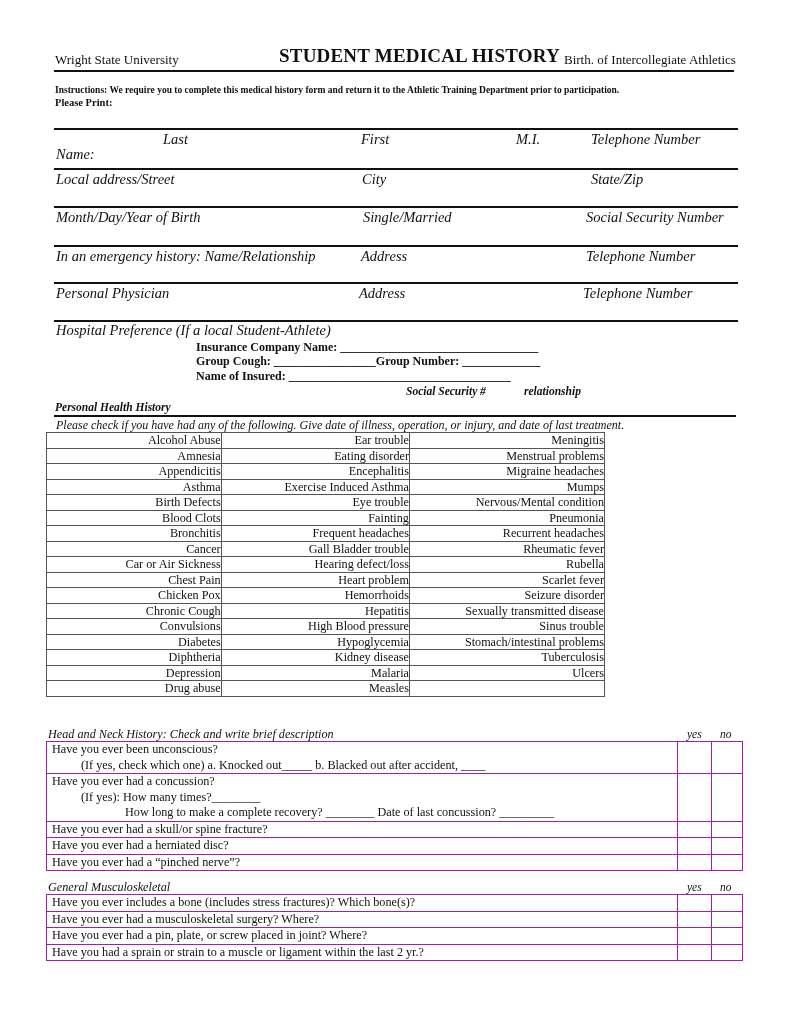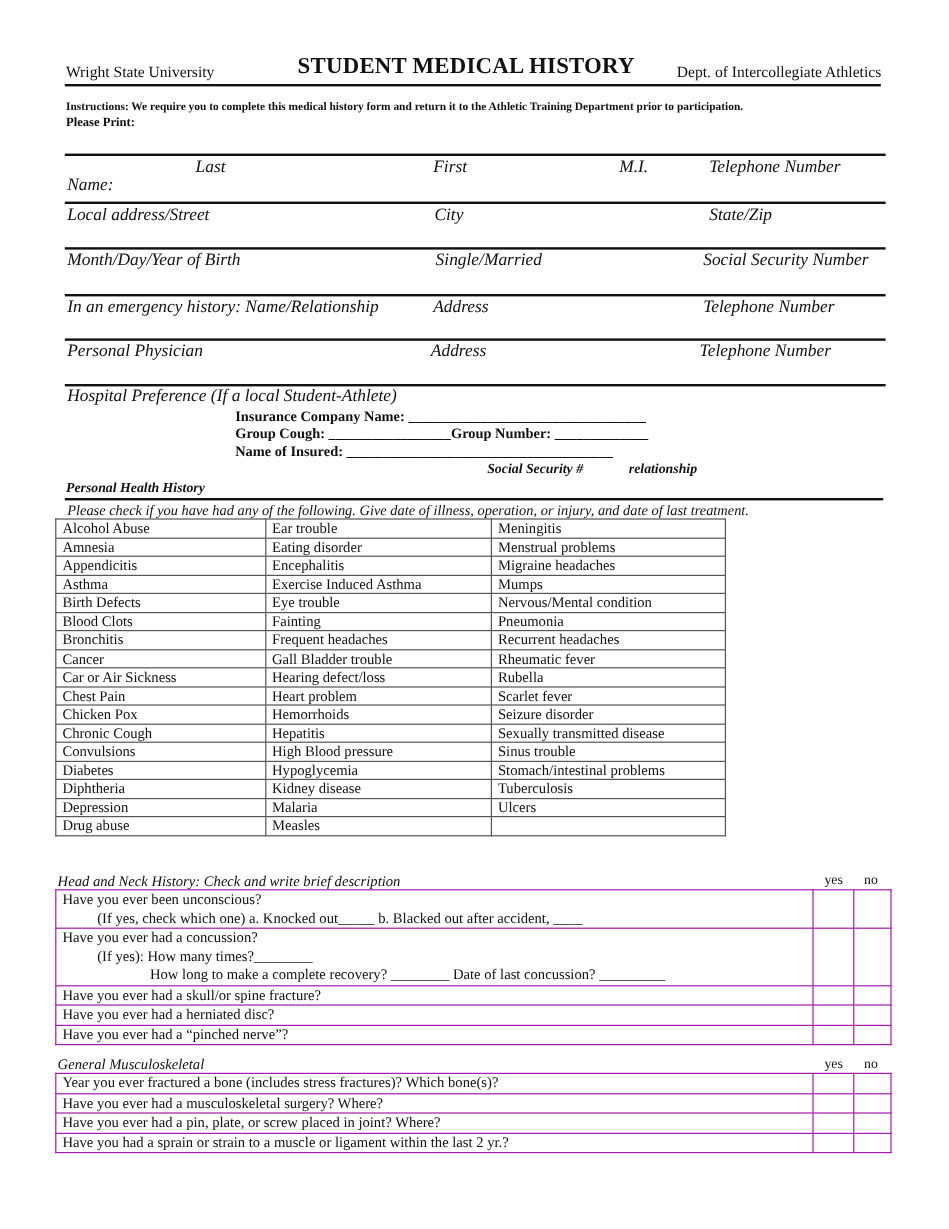--- a/index.html
+++ b/index.html
@@ -2,62 +2,62 @@
 <html><head>
 <meta charset="utf-8">
 <style>
   html, body { margin: 0; padding: 0; background: #ffffff; }
   body { width: 791px; height: 1024px; position: relative; overflow: hidden;
          font-family: "Liberation Serif", "DejaVu Serif", serif; color: #111; }
   .abs { position: absolute; white-space: nowrap; }
 
   
   .hdr-left { left: 55px; top: 52px; font-size: 13px; }
-  .hdr-title { left: 248px; top: 45px; font-size: 19px; font-weight: bold; letter-spacing: 0.2px; }
+  .hdr-title { left: 279px; top: 45px; font-size: 19px; font-weight: bold; letter-spacing: 0.2px; }
   .hdr-right { left: 564px; top: 52px; font-size: 13px; }
   .hdr-rule { left: 54px; top: 70px; width: 680px; height: 2px; background: #111; }
   .instr { left: 55px; top: 85px; font-size: 9.5px; font-weight: bold; }
   .print { left: 55px; top: 97px; font-size: 10.5px; font-weight: bold; }
 
   
   .rule { position: absolute; left: 54px; width: 684px; height: 2px; background: #111; }
   .lbl { position: absolute; font-style: italic; font-size: 14.5px; white-space: nowrap; }
 
   
   .ins { position: absolute; font-weight: bold; font-size: 12px; white-space: nowrap; }
   .ins-sub { position: absolute; font-weight: bold; font-style: italic; font-size: 11.5px; white-space: nowrap; }
 
   .phh-title { left: 55px; top: 401px; font-size: 11.5px; font-weight: bold; font-style: italic; }
   .phh-rule { left: 54px; top: 415px; width: 682px; height: 2px; background: #111; }
   .phh-instr { left: 56px; top: 418px; font-size: 12px; font-style: italic; }
 
   table.grid { position: absolute; border-collapse: collapse; font-size: 12.2px; }
   table.grid td { border: 1px solid #555; padding: 0 0 0 5px; height: 14.5px; line-height: 14.5px;
                   white-space: nowrap; vertical-align: top; }
-  #conditions { left: 46px; top: 432px; width: 559px; }
+  #conditions { left: 46px; top: 432px; width: 559px; text-align: right; }
   #conditions td { width: 232px; }
 
   .sec-title { position: absolute; font-size: 12.2px; font-style: italic; white-space: nowrap; }
-  .yn { position: absolute; font-size: 11.5px; }
+  .yn { position: absolute; font-size: 11.5px; font-style: italic; }
 
   table.q { position: absolute; left: 46px; width: 697px; border-collapse: collapse; font-size: 12.2px; }
   table.q td { border: 1px solid #a21caf; vertical-align: top; padding: 0; }
   table.q td.txt { padding-left: 5px; }
   table.q td.box { width: 33px; }
   table.q td.box2 { width: 30px; }
   .qline { height: 15.5px; line-height: 15.5px; white-space: nowrap; }
   .ind1 { padding-left: 29px; }
   .ind2 { padding-left: 73px; }
 </style>
 </head>
 <body>
 
 <div class="abs hdr-left">Wright State University</div>
 <div class="abs hdr-title">STUDENT MEDICAL HISTORY</div>
-<div class="abs hdr-right">Dept. of Intercollegiate Athletics</div>
+<div class="abs hdr-right">Birth. of Intercollegiate Athletics</div>
 <div class="abs hdr-rule"></div>
 <div class="abs instr">Instructions:  We require you to complete this medical history form and return it to the Athletic Training Department prior to participation.</div>
 <div class="abs print">Please Print:</div>
 
 <div class="rule" style="top:128px"></div>
 <div class="lbl" style="left:56px;top:146px">Name:</div>
 <div class="lbl" style="left:163px;top:131px">Last</div>
 <div class="lbl" style="left:361px;top:131px">First</div>
 <div class="lbl" style="left:516px;top:131px">M.I.</div>
 <div class="lbl" style="left:591px;top:131px">Telephone Number</div>
@@ -241,21 +241,21 @@
     </tbody>
 </table>
 
 <div class="sec-title" style="left:48px;top:880px">General Musculoskeletal</div>
 <div class="yn" style="left:687px;top:881px">yes</div>
 <div class="yn" style="left:720px;top:881px">no</div>
 <table class="q" id="musc" style="top:894px">
   <tbody id="musc-body">
       <tr>
         <td class="txt">
-          <div class="qline">Year you ever fractured a bone (includes stress fractures)? Which bone(s)?</div>
+          <div class="qline">Have you ever includes a bone (includes stress fractures)? Which bone(s)?</div>
         </td>
         <td class="box"></td>
         <td class="box2"></td>
       </tr>
       <tr>
         <td class="txt">
           <div class="qline">Have you ever had a musculoskeletal surgery? Where?</div>
         </td>
         <td class="box"></td>
         <td class="box2"></td>

